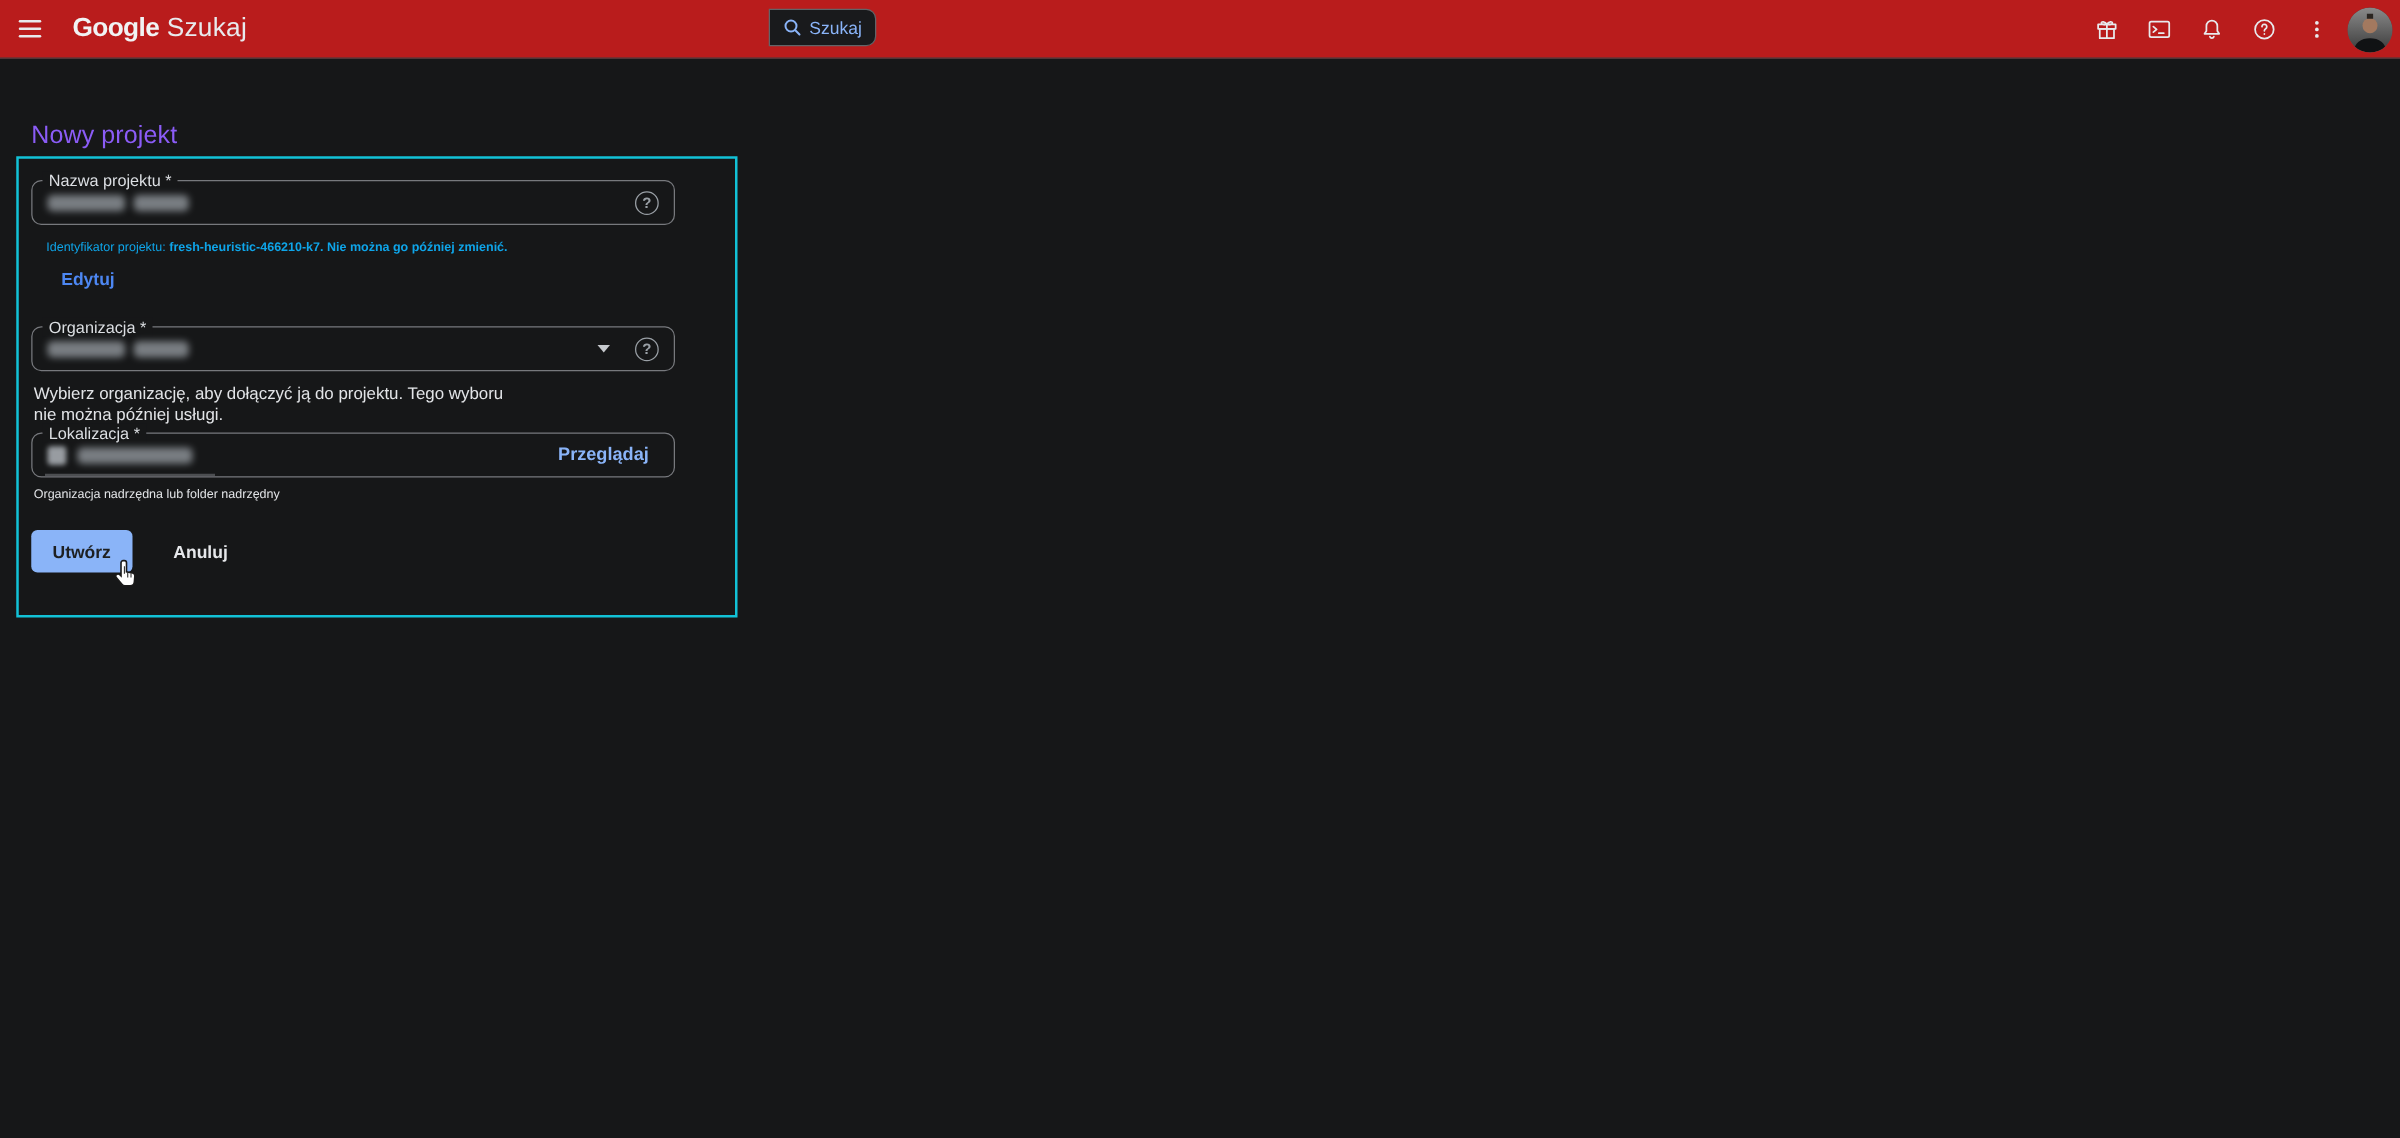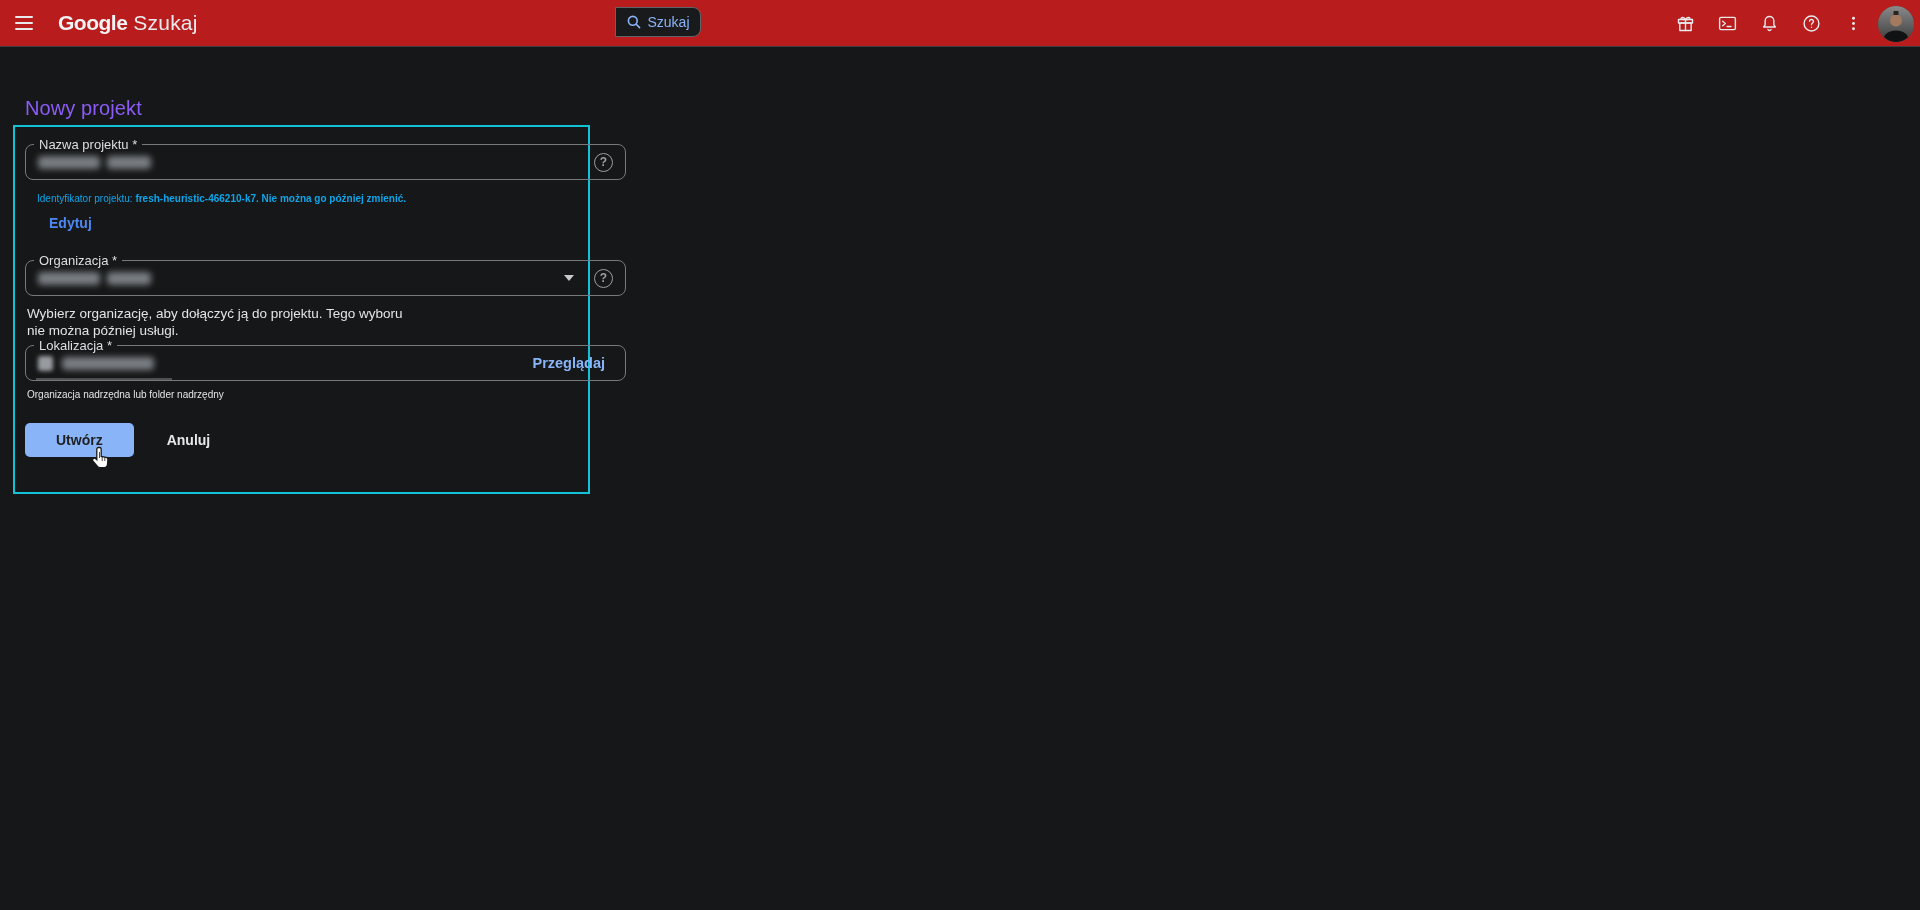--- a/index.html
+++ b/index.html
@@ -74,21 +74,21 @@
   
   .form-card {
     position:absolute; left:13px; top:125px;
     width:577px; height:369px;
     border:2px solid #12c2d6;
     background:#161718;
     padding:17px 10px 0 10px;
   }
 
   .mat-field {
-    position:relative; width:601px; height:36px;
+    position:relative; width:515px; height:36px;
     border:1px solid #77797d; border-radius:8px;
     margin-top:0;
   }
   .mat-label {
     position:absolute; top:-8px; left:8px;
     background:#161718; padding:0 5px;
     font-size:13px; color:#dcdfe3; line-height:15px; white-space:nowrap;
   }
   .field-inner { display:flex; align-items:center; height:100%; padding:0 12px; }
 
@@ -132,21 +132,21 @@
     background:none; border:none; cursor:pointer; padding:0; flex:0 0 auto;
     font-family:"Liberation Sans", sans-serif;
   }
   .helper-line { margin:8px 0 0 2px; font-size:10px; color:#e2e4e7; }
 
   .actions { margin:23px 0 0 0; display:flex; align-items:center; position:relative; }
   .create-btn {
     background:#8ab4f8; color:#1e2022;
     border:none; border-radius:5px;
     font-size:14px; font-weight:600;
-    padding:9px 31px; cursor:pointer;
+    padding:9px 17px; cursor:pointer;
     font-family:"Liberation Sans", sans-serif;
   }
   .cancel-btn {
     background:none; border:none; color:#e6e8eb;
     font-size:14px; font-weight:600; margin-left:27px; cursor:pointer;
     font-family:"Liberation Sans", sans-serif;
   }
   .cursor-hand { position:absolute; left:65px; top:23px; pointer-events:none; }
 </style>
 </head>

